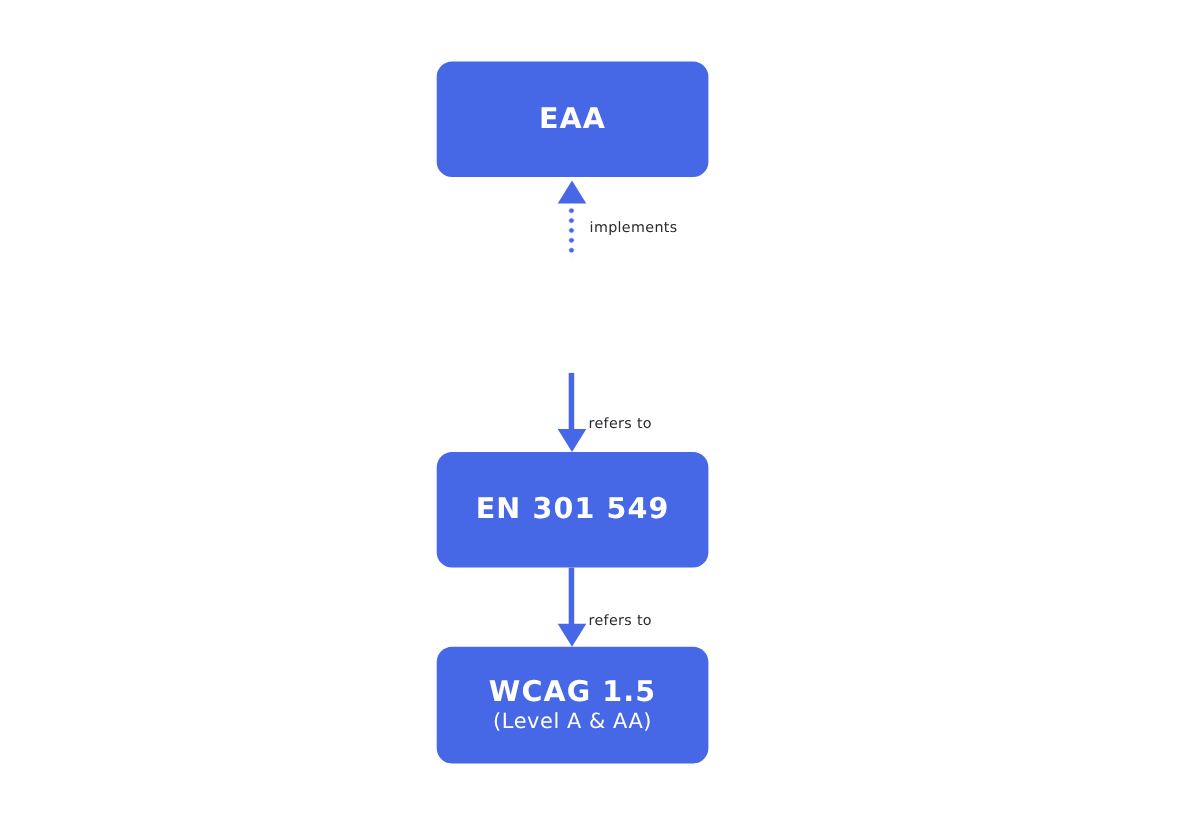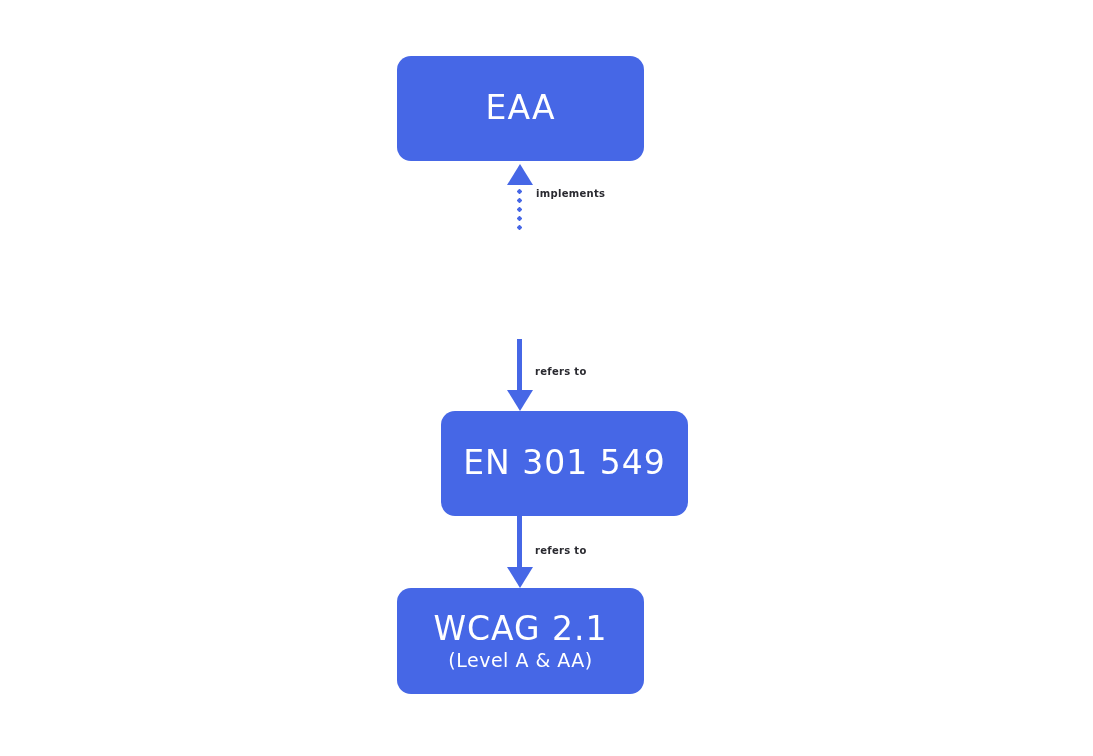--- a/index.html
+++ b/index.html
@@ -18,28 +18,28 @@
 
   
   .node{
     position:absolute;left:397px;width:247px;height:105px;
     border-radius:14px;display:flex;flex-direction:column;
     align-items:center;justify-content:center;text-align:center;
   }
   .node.filled{background:var(--accent);color:var(--node-text-light);}
   .node.outline{background:var(--bg);border:2px solid var(--accent);color:var(--accent);}
   .node-label{
-    font-size:33px;font-weight:400;letter-spacing:1px;line-height:1.1;
+    font-size:26px;font-weight:700;letter-spacing:1px;line-height:1.1;
   }
   .node-sublabel{
     font-size:19px;font-weight:400;letter-spacing:0.5px;margin-top:2px;text-align:right;
   }
   #node-eaa{top:56px;}
   #node-bfsg{top:234px;}
-  #node-en{top:411px;margin-left:44px;}
+  #node-en{top:411px;}
   #node-wcag{top:588px;height:106px;}
 
   
   .shaft{
     position:absolute;left:517px;width:5px;background:var(--accent);
   }
   .dotted-shaft{
     position:absolute;left:517px;width:5px;background:none;
     background-image:radial-gradient(circle,var(--accent) 2px,transparent 2.4px);
     background-size:5px 9px;background-repeat:repeat-y;background-position:center top;
@@ -52,22 +52,22 @@
   .arrowhead.down{border-top:21px solid var(--accent);}
 
   #edge-implements-head{top:164px;}
   #edge-implements-shaft{top:187px;height:47px;}
   #edge-refers1-shaft{top:339px;height:52px;}
   #edge-refers1-head{top:390px;}
   #edge-refers2-shaft{top:516px;height:52px;}
   #edge-refers2-head{top:567px;}
 
   .edge-label{
-    position:absolute;font-size:10px;color:var(--edge-label);
-    font-weight:700;letter-spacing:0.3px;white-space:nowrap;
+    position:absolute;font-size:13px;color:var(--edge-label);
+    font-weight:400;letter-spacing:0.3px;white-space:nowrap;margin-top:12px;
   }
   #label-implements{left:536px;top:188px;}
   #label-refers1{left:535px;top:366px;}
   #label-refers2{left:535px;top:545px;}
 </style>
 </head>
 <body>
 
 <div class="canvas">
 
@@ -86,17 +86,17 @@
 
   <div class="node filled" id="node-en">
     <span class="node-label">EN 301 549</span>
   </div>
 
   <div class="shaft" id="edge-refers2-shaft"></div>
   <div class="arrowhead down" id="edge-refers2-head"></div>
   <span class="edge-label" id="label-refers2">refers to</span>
 
   <div class="node filled" id="node-wcag">
-    <span class="node-label">WCAG 2.1</span>
+    <span class="node-label">WCAG 1.5</span>
     <span class="node-sublabel">(Level A &amp; AA)</span>
   </div>
 
 </div>
 
 </body></html>

